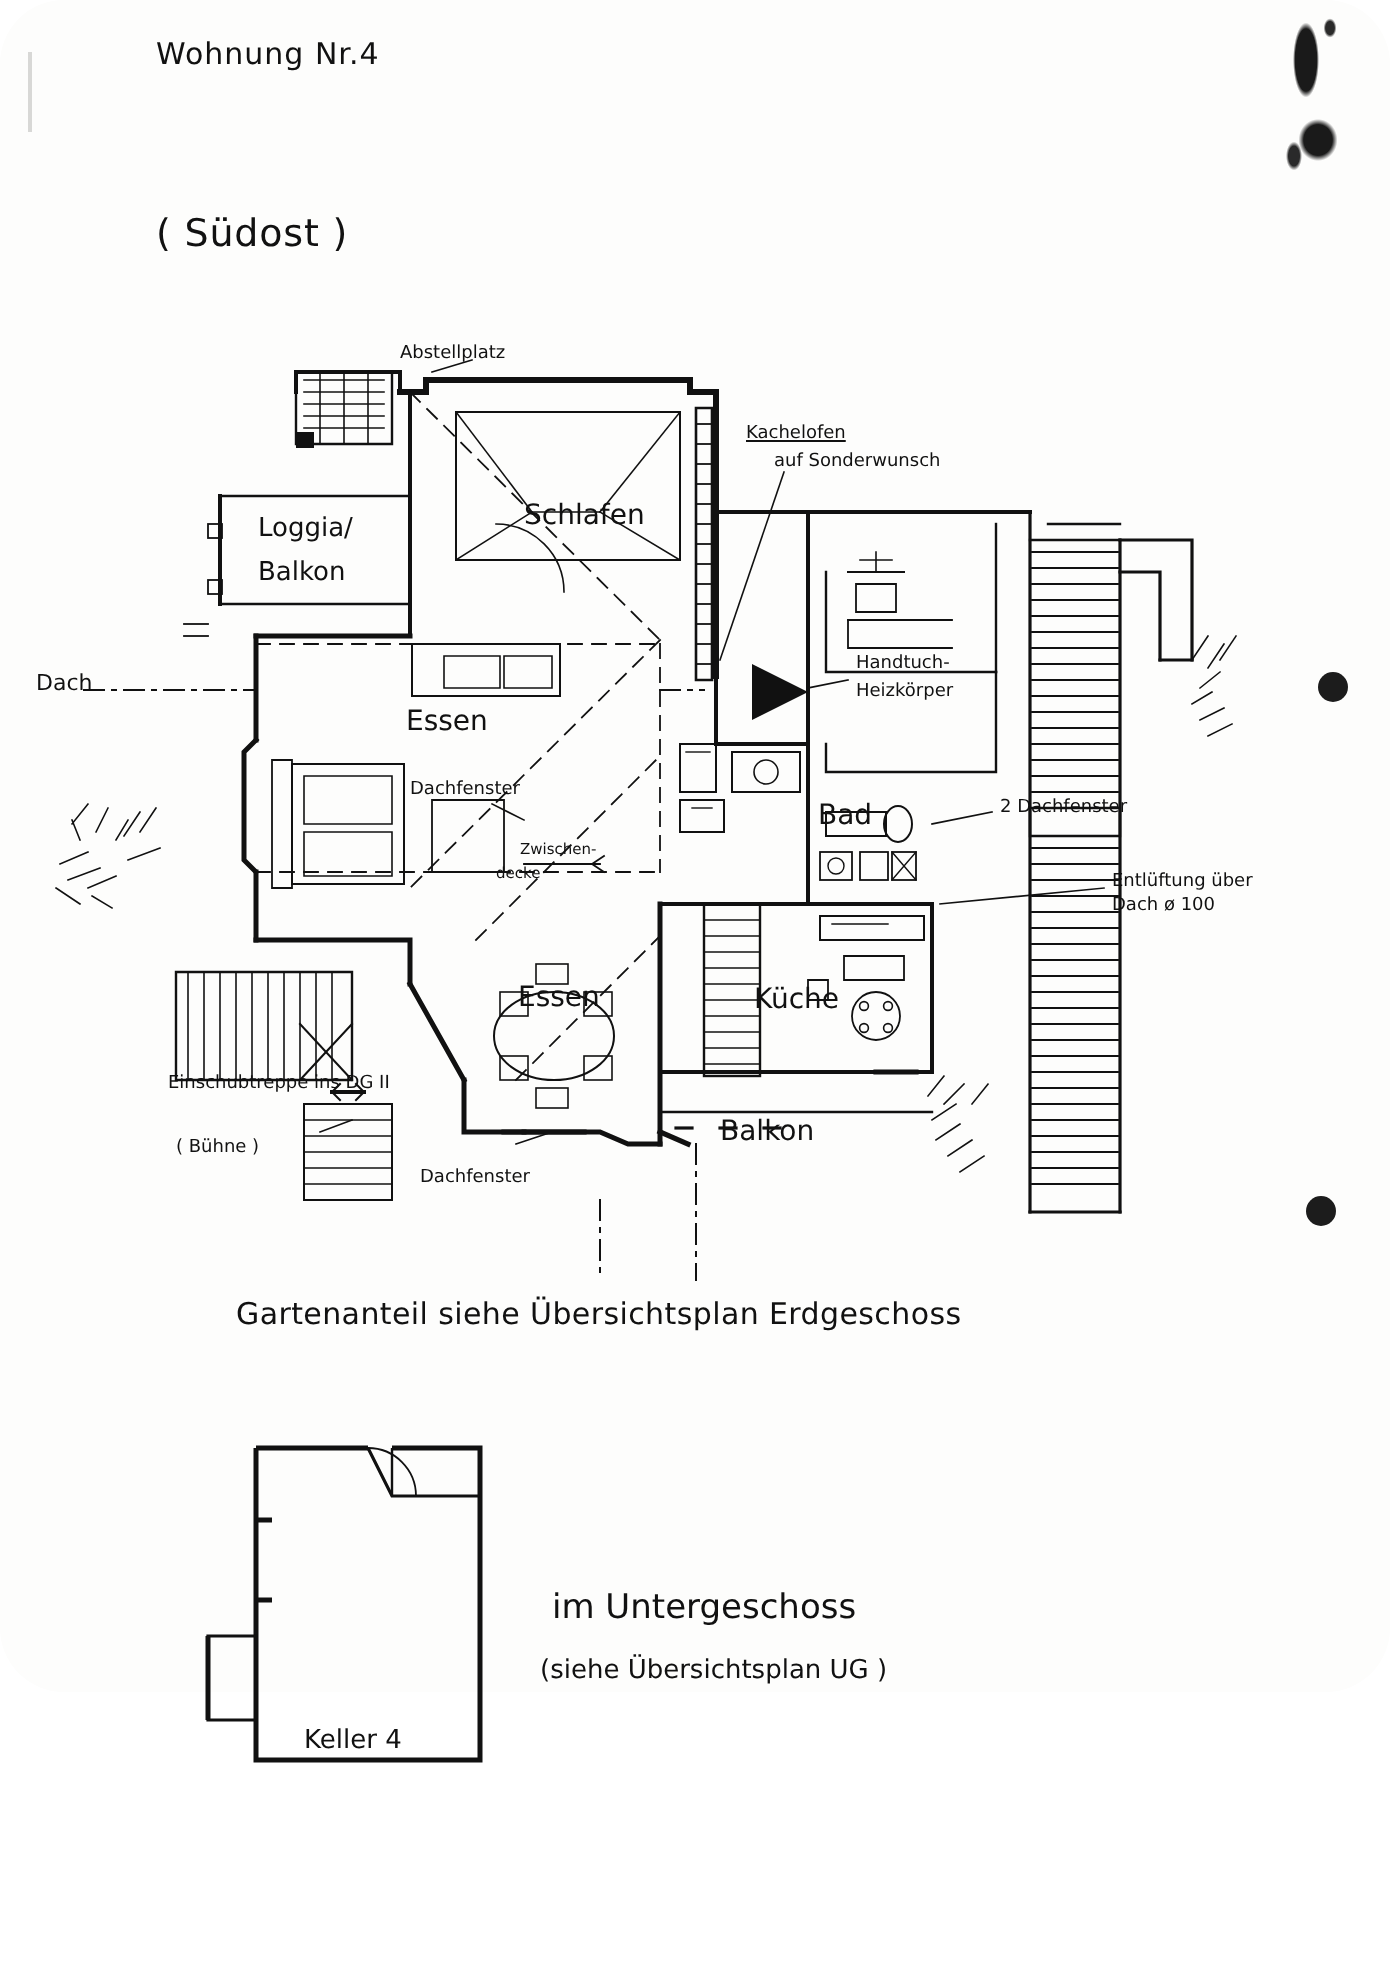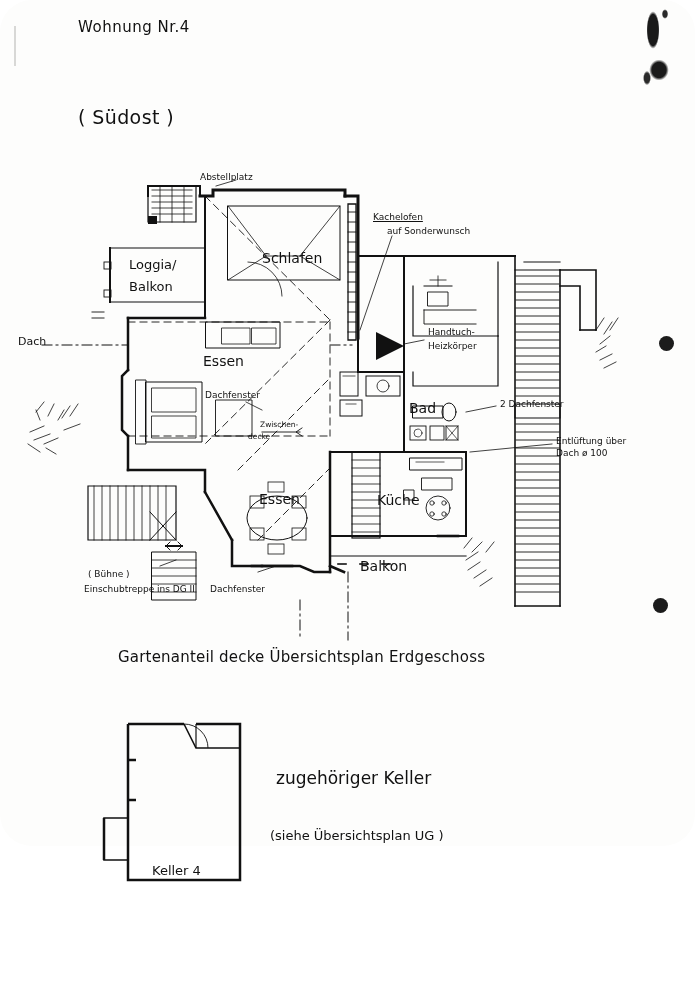--- a/index.html
+++ b/index.html
@@ -409,36 +409,36 @@
   <div class="lbl sm" style="left:428px; top:327px;">Handtuch-</div>
   <div class="lbl sm" style="left:428px; top:341px;">Heizkörper</div>
   <div class="lbl md" style="left:18px; top:336px;">Dach</div>
   <div class="lbl sm" style="left:205px; top:390px;">Dachfenster</div>
   <div class="lbl sm" style="left:210px; top:584px;">Dachfenster</div>
   <div class="lbl sm" style="left:500px; top:399px;">2 Dachfenster</div>
   <div class="lbl xs" style="left:260px; top:421px;">Zwischen-</div>
   <div class="lbl xs" style="left:248px; top:433px;">decke</div>
   <div class="lbl sm" style="left:556px; top:436px;">Entlüftung über</div>
   <div class="lbl sm" style="left:556px; top:448px;">Dach ø 100</div>
-  <div class="lbl sm" style="left:84px; top:584px;">Einschubtreppe ins DG II</div>
+  <div class="lbl sm" style="left:84px; top:537px;">Einschubtreppe ins DG II</div>
   <div class="lbl sm" style="left:88px; top:569px;">( Bühne )</div>
 
-  <div class="garden-note">Gartenanteil decke Übersichtsplan Erdgeschoss</div>
+  <div class="garden-note">Gartenanteil siehe Übersichtsplan Erdgeschoss</div>
 
   <svg class="plan" viewBox="0 0 695 981">
     <g fill="none" stroke="#111">
       <path d="M128 724 L128 880 L240 880 L240 724 L196 724" stroke-width="2.5"></path>
       <path d="M128 724 L184 724" stroke-width="2.5"></path>
       <path d="M184 724 L196 748 L240 748" stroke-width="1.6"></path>
       <path d="M196 724 L196 748" stroke-width="1.2"></path>
       <path d="M184 724 A 24 24 0 0 1 208 748" stroke-width="0.9"></path>
       <path d="M128 760 L136 760" stroke-width="2.5"></path>
       <path d="M128 800 L136 800" stroke-width="2.5"></path>
       <path d="M104 818 L128 818 L128 860 L104 860 Z" stroke-width="1.6"></path>
       <path d="M104 818 L104 860" stroke-width="2.5"></path>
     </g>
   </svg>
   <div class="lbl" style="left:152px; top:816px;margin-top:48px;">Keller 4</div>
 
-  <div class="cellar-t1">zugehöriger Keller</div>
+  <div class="cellar-t2">im Untergeschoss</div>
   <div class="cellar-t3">(siehe Übersichtsplan UG )</div>
 
 </div>
 
 </body></html>

